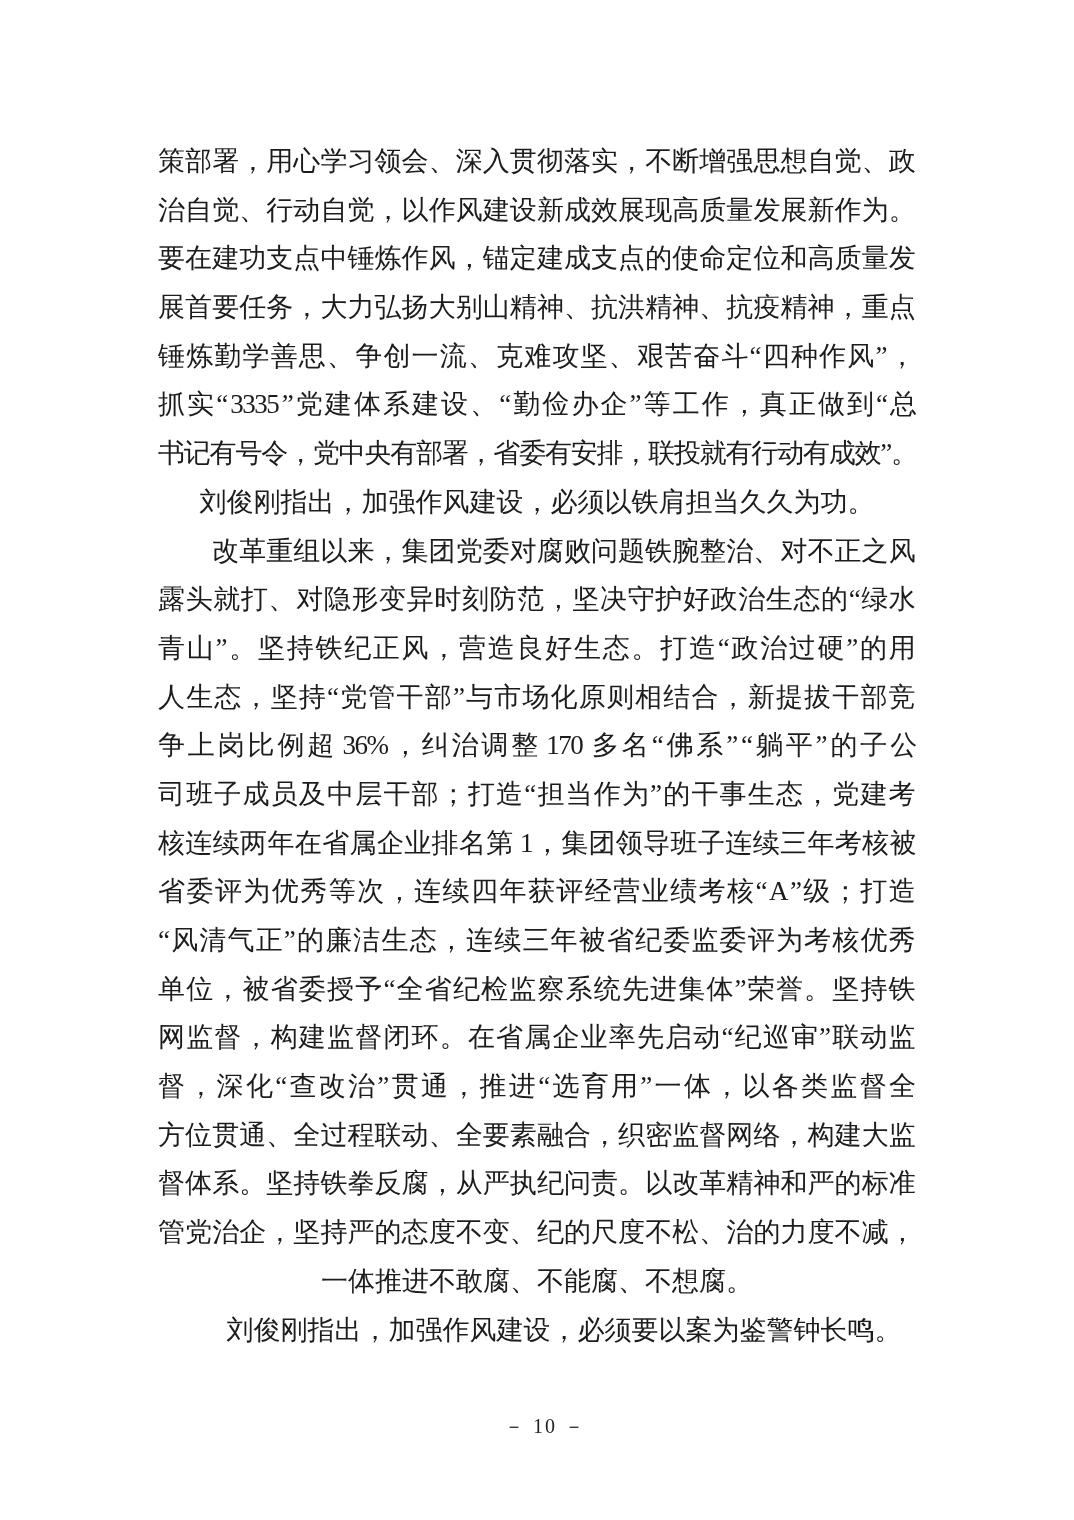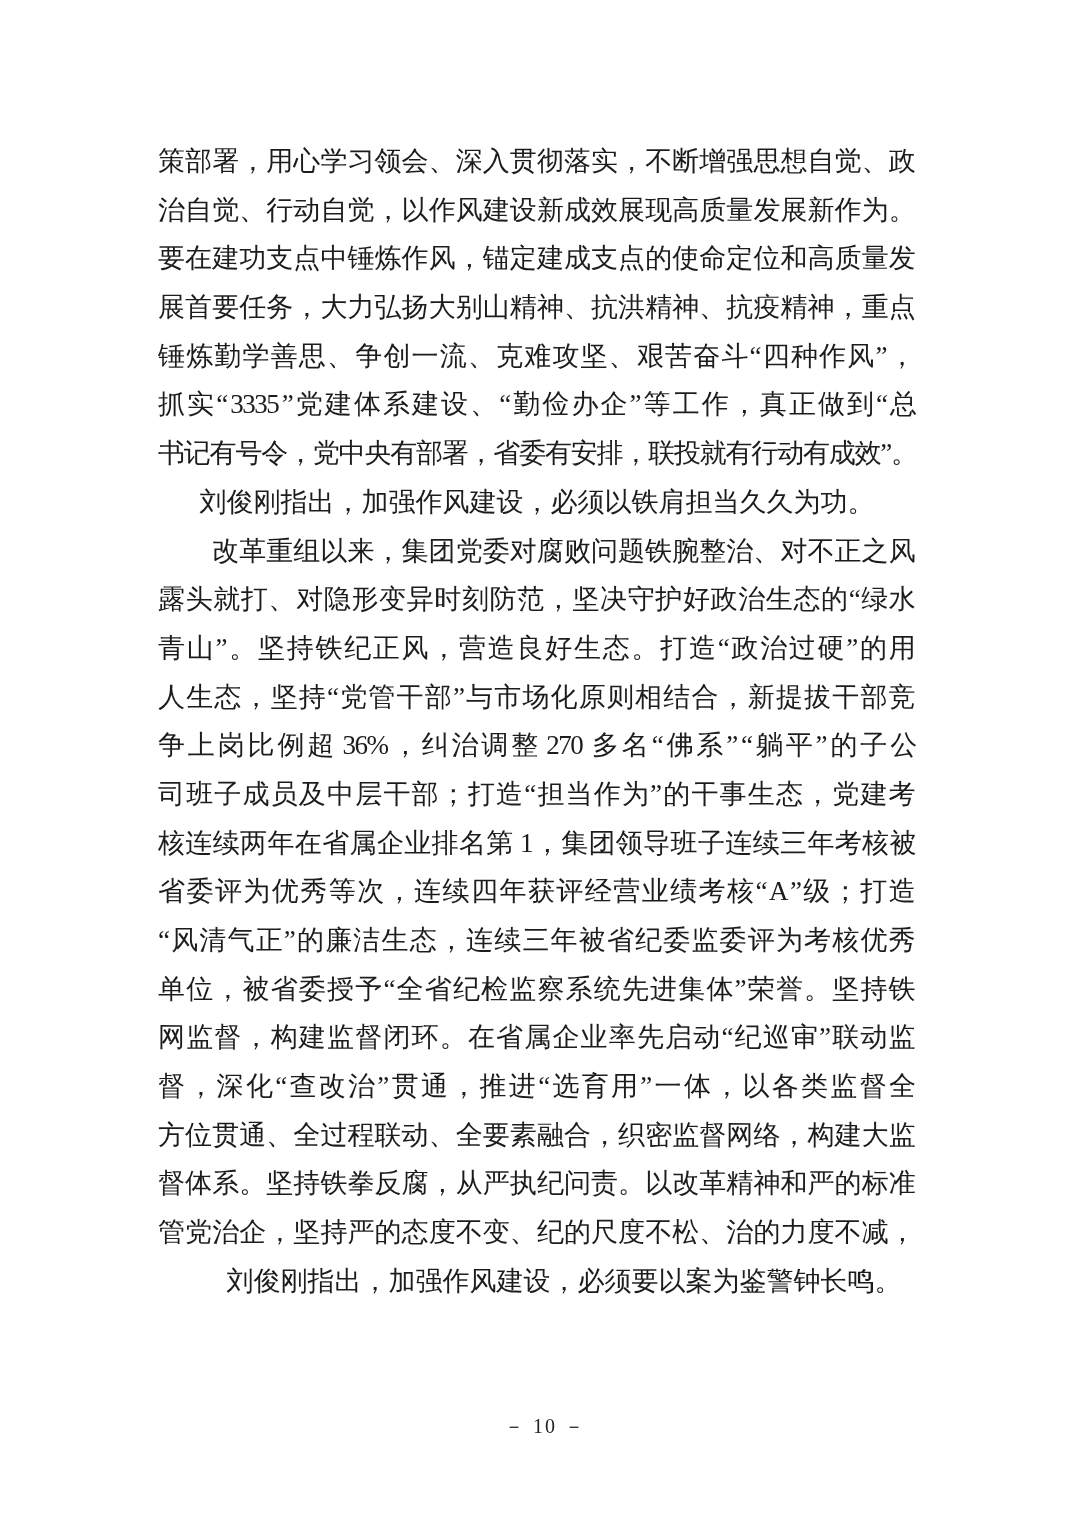--- a/index.html
+++ b/index.html
@@ -401,21 +401,21 @@
           <span>岗</span>
           <span>比</span>
           <span>例</span>
           <span>超</span>
           <span> 36%</span>
           <span>，</span>
           <span>纠</span>
           <span>治</span>
           <span>调</span>
           <span>整</span>
-          <span> 270 </span>
+          <span> 170 </span>
           <span>多</span>
           <span>名</span>
           <span>“</span>
           <span>佛</span>
           <span>系</span>
           <span>”</span>
           <span>“</span>
           <span>躺</span>
           <span>平</span>
           <span>”</span>
@@ -716,19 +716,20 @@
           <span>松</span>
           <span>、</span>
           <span>治</span>
           <span>的</span>
           <span>力</span>
           <span>度</span>
           <span>不</span>
           <span>减</span>
           <span>，</span>
         </div>
+        <div class="line end">一体推进不敢腐、不能腐、不想腐。</div>
       </div>
       <div class="para">
         <div class="line end" style="text-indent: 2em; font-family: Liberation Serif, serif;">刘俊刚指出，加强作风建设，必须要以案为鉴警钟长鸣。</div>
       </div>
     </div>
   <div class="footer">－ 10 －</div>
 </div>
 
 </body></html>

